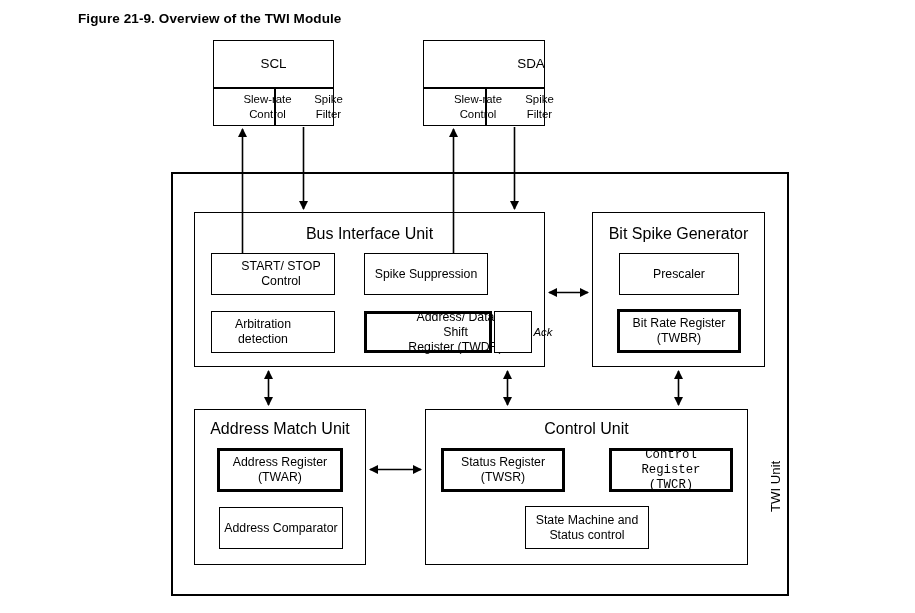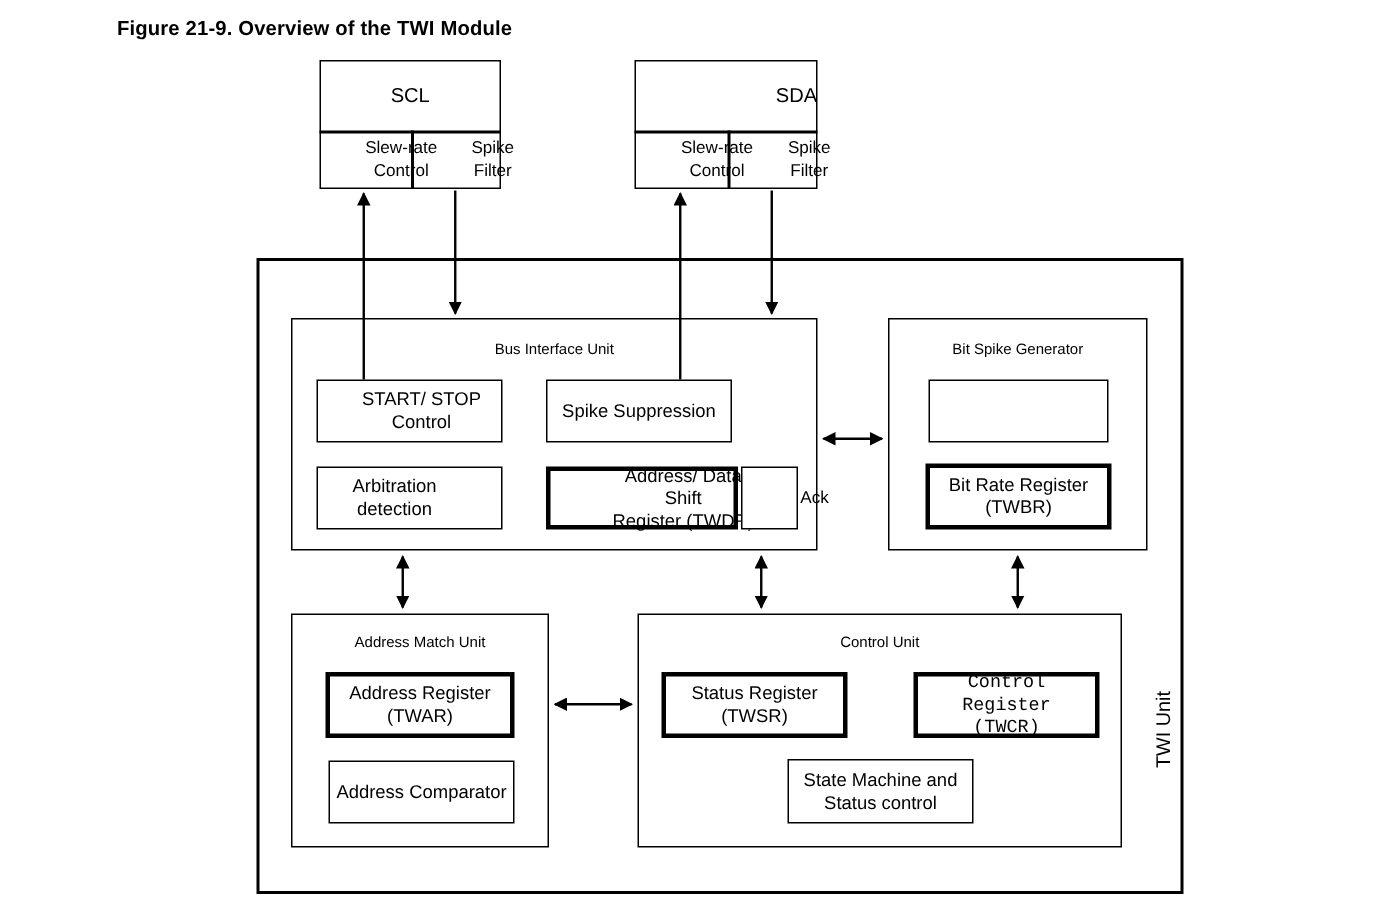--- a/index.html
+++ b/index.html
@@ -33,21 +33,21 @@
   .ctr{
     position:absolute;left:0;top:0;width:100%;height:100%;
     display:flex;align-items:center;justify-content:center;
     text-align:center;font-size:12.3px;line-height:15px;
     white-space:pre-line;padding:0 3px;box-sizing:border-box;
   }
   .ctr.small{font-size:11.4px;margin-left:24px;}
   
   .unit-title{
     position:absolute;left:0;width:100%;text-align:center;
-    font-size:10px;line-height:15px;white-space:nowrap;
+    font-size:16px;line-height:15px;white-space:nowrap;
   }
 
   .vlabel{
     position:absolute;
     font-size:13.2px;white-space:nowrap;
     transform-origin:0 0;
     transform:rotate(-90deg);
   }
 
   svg.lines{position:absolute;left:0;top:0;width:915px;height:613px;
@@ -93,26 +93,27 @@
   <div class="ctr" style="left:364px;top:253px;width:124px;height:42px;">Spike Suppression</div>
 
   <div class="box" style="left:211px;top:311px;width:124px;height:42px;"></div>
   <div class="ctr" style="left:211px;top:311px;width:104px;height:42px;">Arbitration detection</div>
 
   <div class="box thick" style="left:364px;top:311px;width:128px;height:42px;"></div>
   <div class="ctr" style="left:364px;top:311px;width:103px;height:42px;margin-left:40px;">Address/ Data Shift
 Register (TWDR)</div>
 
   <div class="box" style="left:494px;top:311px;width:38px;height:42px;"></div>
-  <div class="ctr small" style="left:494px;top:311px;width:50px;height:42px;">Ack</div>
+  <div class="ctr small" style="left:494px;top:311px;width:50px;height:42px;font-style:italic;">Ack</div>
 
   <div class="box" style="left:592px;top:212px;width:173px;height:155px;"></div>
   <div class="unit-title" style="left:592px;top:226px;width:173px;">Bit Spike Generator</div>
 
   <div class="box" style="left:619px;top:253px;width:120px;height:42px;"></div>
+  <div class="ctr" style="left:619px;top:253px;width:120px;height:42px;">Prescaler</div>
 
   <div class="box thick" style="left:617px;top:309px;width:124px;height:44px;"></div>
   <div class="ctr" style="left:617px;top:309px;width:124px;height:44px;">Bit Rate Register
 (TWBR)</div>
 
   <div class="box" style="left:194px;top:409px;width:172px;height:156px;"></div>
   <div class="unit-title" style="left:194px;top:421px;width:172px;">Address Match Unit</div>
 
   <div class="box thick" style="left:217px;top:448px;width:126px;height:44px;"></div>
   <div class="ctr" style="left:217px;top:448px;width:126px;height:44px;">Address Register

